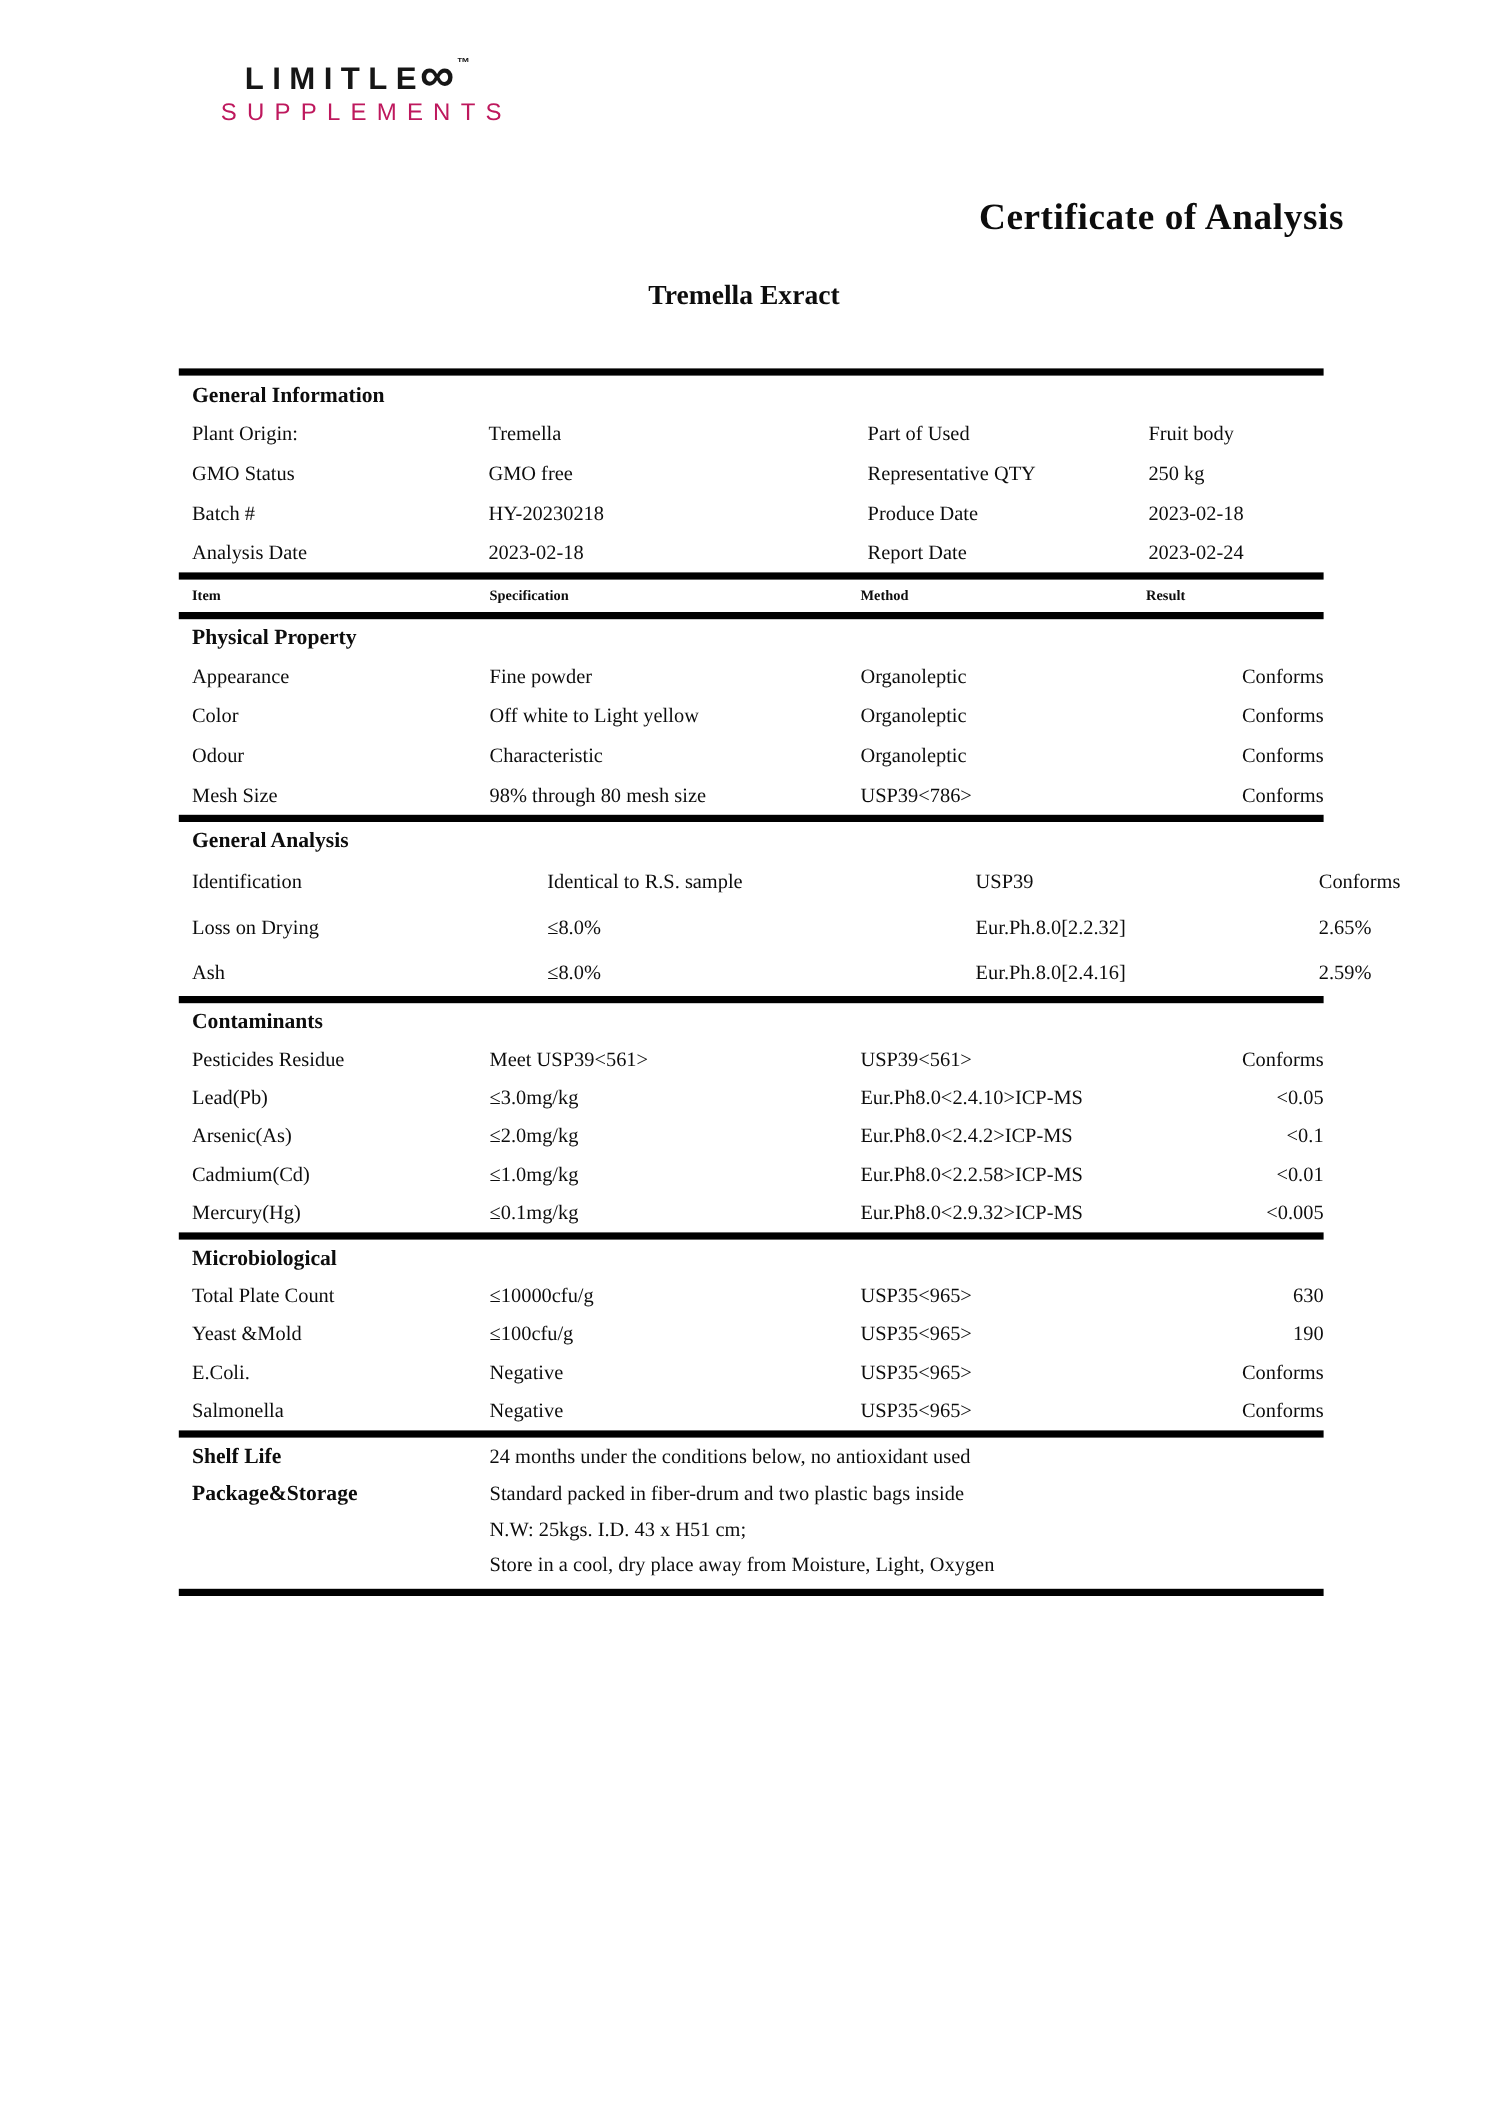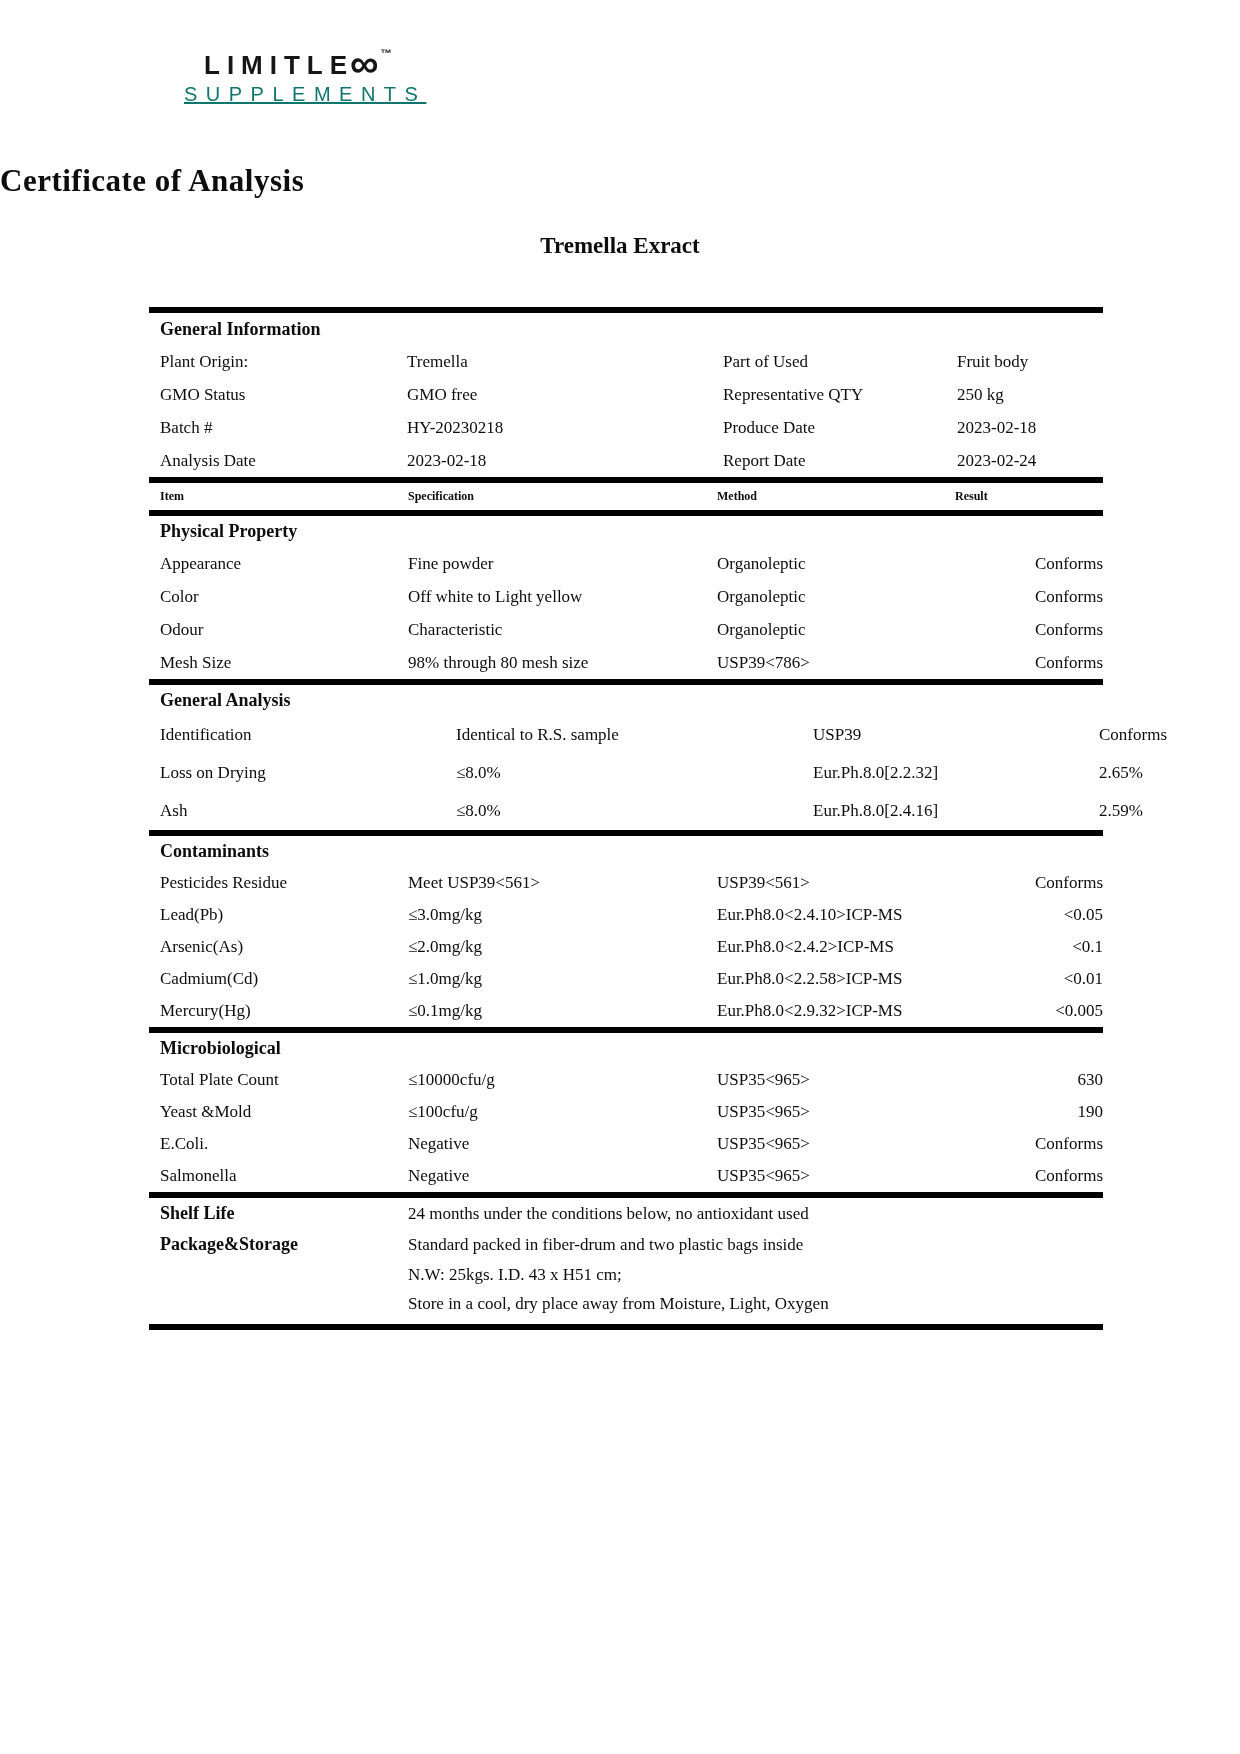--- a/index.html
+++ b/index.html
@@ -10,24 +10,24 @@
     color:#0d0d0d;
   }
   .page { position:relative; width:1240px; height:1754px; overflow:hidden; background:#fff; }
 
   
   .logo { position:absolute; left:184px; top:50px; font-family:"Liberation Sans","DejaVu Sans",sans-serif; }
   .logo-top { display:flex; align-items:flex-start; margin-left:20px; color:#161616; }
   .logo-brand { font-size:26px; font-weight:800; letter-spacing:7px; line-height:30px; }
   .logo-infinity { font-size:40px; font-weight:700; line-height:26px; margin-left:-4px; letter-spacing:0; }
   .logo-tm { font-size:11px; font-weight:700; line-height:11px; margin-left:2px; margin-top:-2px; }
-  .logo-sub { color:#0f766e; font-size:20px; font-weight:400; letter-spacing:8.5px; line-height:24px; margin-top:2px;text-decoration:underline; }
+  .logo-sub { color:#be185d; font-size:20px; font-weight:400; letter-spacing:8.5px; line-height:24px; margin-top:2px; }
 
   
-  .doc-title { position:absolute; top:163px; left:0; width:1120px; text-align:left;
+  .doc-title { position:absolute; top:163px; left:0; width:1120px; text-align:right;
                font-size:31px; font-weight:bold; letter-spacing:0.5px; }
   .doc-subtitle { position:absolute; top:233px; left:0; width:1240px; text-align:center;
                   font-size:23px; font-weight:bold; }
 
   
   .coa { position:absolute; left:149px; top:307px; width:954px; }
   .rule { height:6px; background:#000; }
 
   .gi-header { height:32px; display:flex; align-items:center; padding-left:11px;
                font-weight:bold; font-size:18px;text-align:right; }

